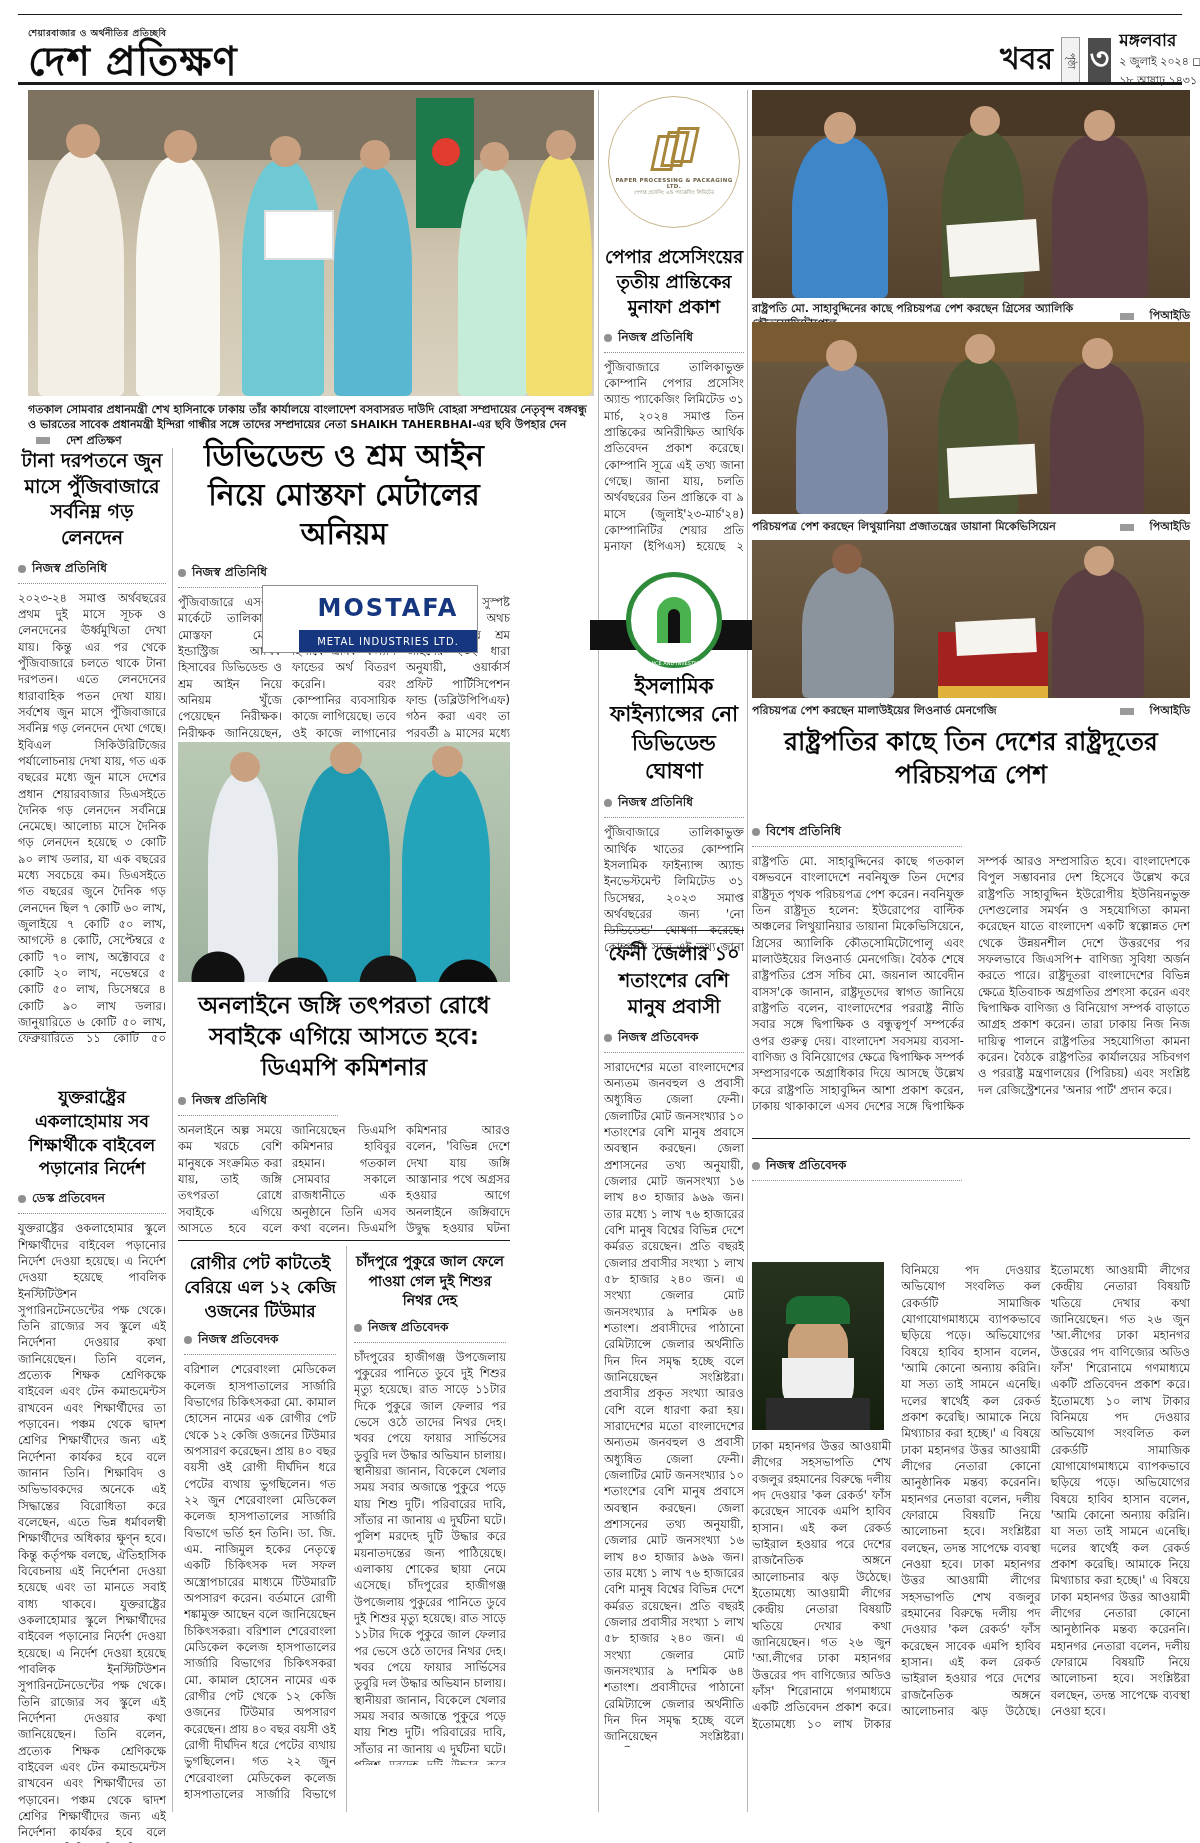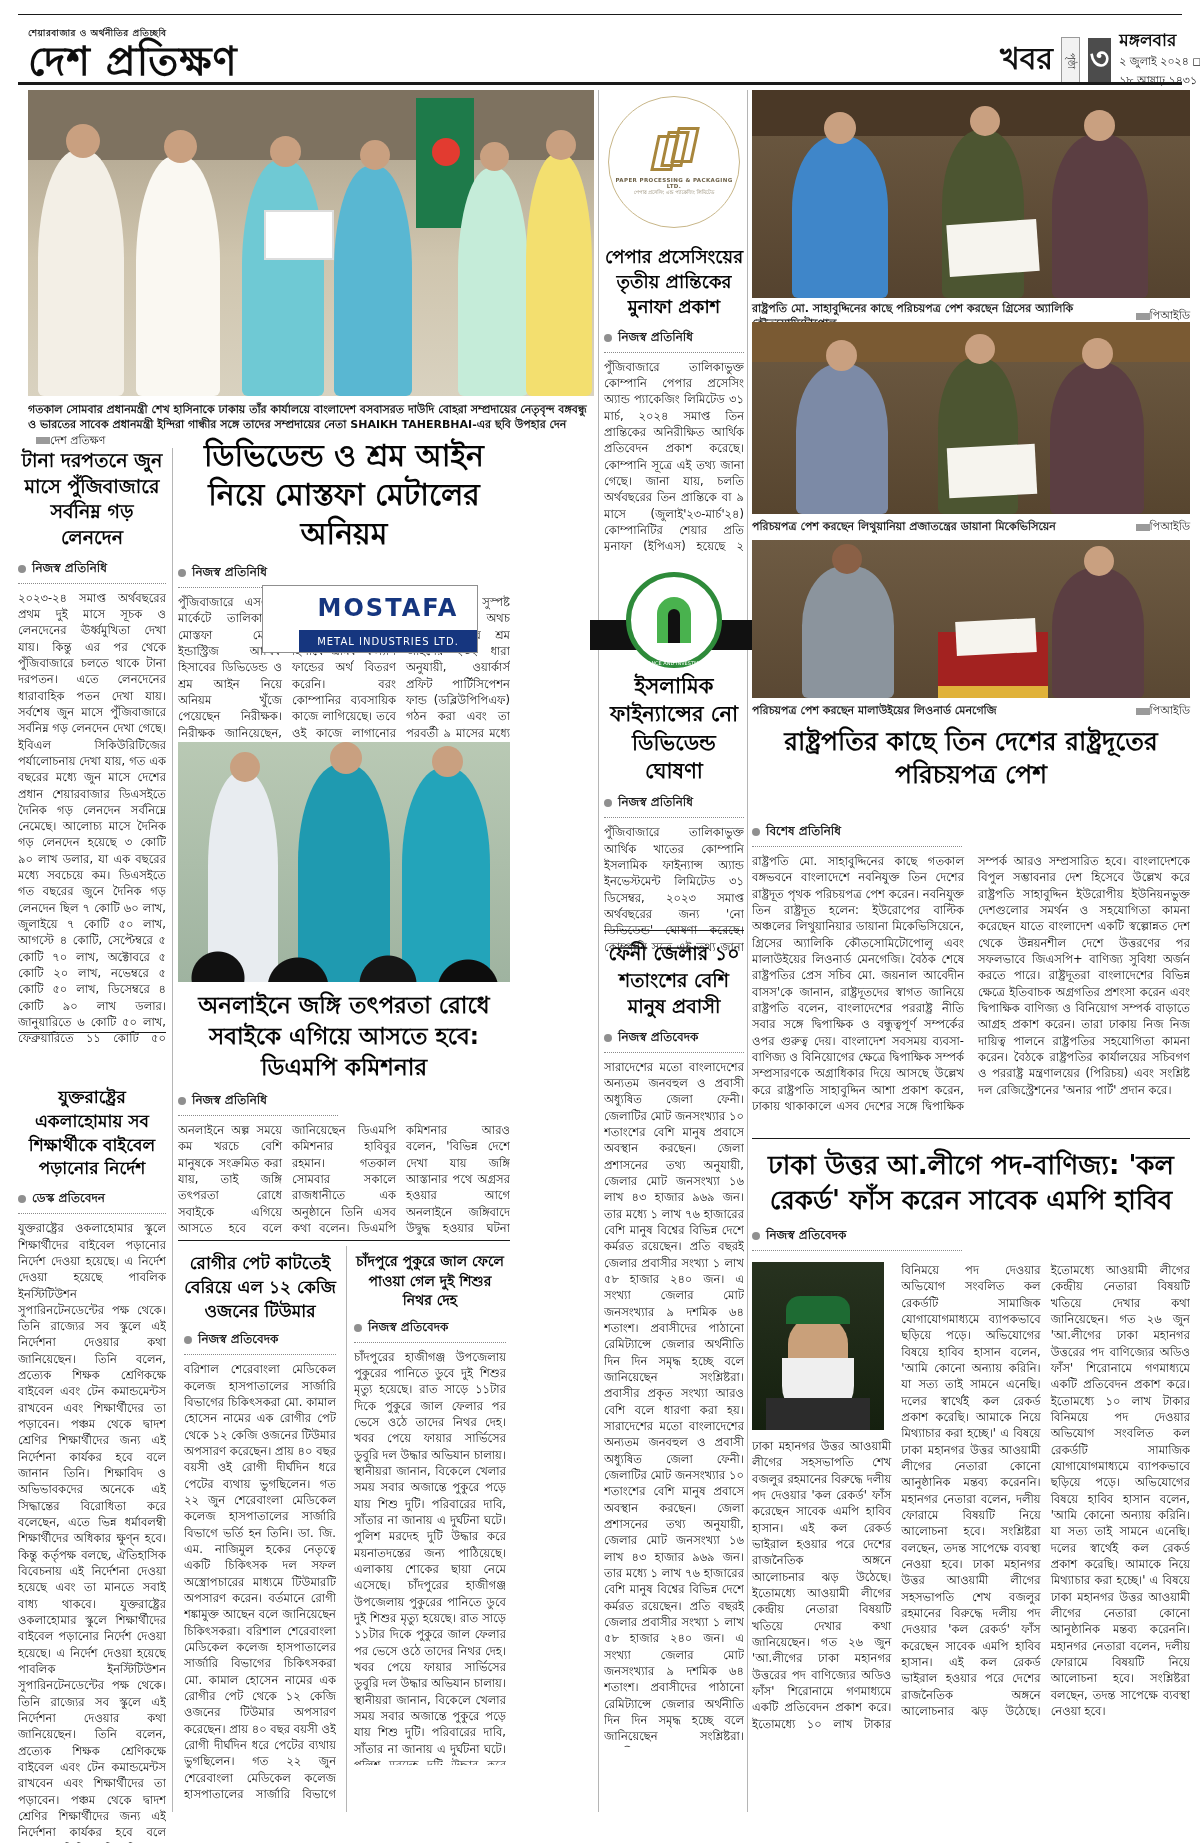--- a/index.html
+++ b/index.html
@@ -21,21 +21,21 @@
   
   .h-main{font-weight:bold;text-align:center;color:#060606;}
   .byline{display:flex;align-items:center;gap:6px;font-size:12px;font-weight:bold;color:#222;}
   .byline .dot{width:8px;height:8px;border-radius:50%;background:#8f8f8f;flex:0 0 auto;}
   .dotline{border-bottom:1px dotted #8a8a8a;margin:4px 0 6px 0;}
   .body-txt{font-size:11.5px;line-height:1.42;text-align:justify;color:#141414;overflow:hidden;}
   .cols2{column-count:2;column-gap:14px;}
   .cols3{column-count:3;column-gap:10px;}
   .caption{font-size:11px;font-weight:bold;color:#1c1c1c;line-height:1.35;display:flex;justify-content:space-between;gap:10px;}
   .caption .cap-text{text-align:left;}
-  .credit{white-space:nowrap;display:flex;align-items:center;gap:0;font-weight:normal;}
+  .credit{white-space:nowrap;display:flex;align-items:center;gap:16px;font-weight:bold;}
   .chip{display:inline-block;width:14px;height:7px;background:#9a9a9a;}
   
   .photo{position:absolute;overflow:hidden;background:#b9ac97;}
   .photo .px{position:absolute;}
   
   .mostafa-logo{position:absolute;border:1px solid #8f8f8f;background:#fff;display:flex;flex-direction:column;z-index:5;padding-left:36px;}
   .mostafa-top{flex:1;display:flex;align-items:center;justify-content:center;font-weight:bold;color:#16367f;font-size:24px;letter-spacing:2px;}
   .mostafa-bot{height:22px;background:#16367f;color:#fff;font-size:10px;display:flex;align-items:center;justify-content:center;letter-spacing:1px;}
   .ppp-logo{position:absolute;border-radius:50%;border:1px solid #c8b688;background:#fff;display:flex;flex-direction:column;align-items:center;justify-content:center;text-align:center;}
   .ppp-mark{width:40px;height:44px;position:relative;margin-bottom:6px;}
@@ -288,21 +288,20 @@
     <div class="byline">
         <span class="dot"></span>
         <span>বিশেষ প্রতিনিধি</span>
       </div>
     <div class="dotline" style="width:210px;"></div>
     <div class="body-txt cols2" style="height:280px;">রাষ্ট্রপতি মো. সাহাবুদ্দিনের কাছে গতকাল বঙ্গভবনে বাংলাদেশে নবনিযুক্ত তিন দেশের রাষ্ট্রদূত পৃথক পরিচয়পত্র পেশ করেন। নবনিযুক্ত তিন রাষ্ট্রদূত হলেন: ইউরোপের বাল্টিক অঞ্চলের লিথুয়ানিয়ার ডায়ানা মিকেভিসিয়েনে, গ্রিসের অ্যালিকি কৌতসোমিটোপোলু এবং মালাউইয়ের লিওনার্ড মেনগেজি। বৈঠক শেষে রাষ্ট্রপতির প্রেস সচিব মো. জয়নাল আবেদীন বাসস'কে জানান, রাষ্ট্রদূতদের স্বাগত জানিয়ে রাষ্ট্রপতি বলেন, বাংলাদেশের পররাষ্ট্র নীতি সবার সঙ্গে দ্বিপাক্ষিক ও বন্ধুত্বপূর্ণ সম্পর্কের ওপর গুরুত্ব দেয়। বাংলাদেশ সবসময় ব্যবসা-বাণিজ্য ও বিনিয়োগের ক্ষেত্রে দ্বিপাক্ষিক সম্পর্ক সম্প্রসারণকে অগ্রাধিকার দিয়ে আসছে উল্লেখ করে রাষ্ট্রপতি সাহাবুদ্দিন আশা প্রকাশ করেন, ঢাকায় থাকাকালে এসব দেশের সঙ্গে দ্বিপাক্ষিক সম্পর্ক আরও সম্প্রসারিত হবে। বাংলাদেশকে বিপুল সম্ভাবনার দেশ হিসেবে উল্লেখ করে রাষ্ট্রপতি সাহাবুদ্দিন ইউরোপীয় ইউনিয়নভুক্ত দেশগুলোর সমর্থন ও সহযোগিতা কামনা করেছেন যাতে বাংলাদেশ একটি স্বল্পোন্নত দেশ থেকে উন্নয়নশীল দেশে উত্তরণের পর সফলভাবে জিএসপি+ বাণিজ্য সুবিধা অর্জন করতে পারে। রাষ্ট্রদূতরা বাংলাদেশের বিভিন্ন ক্ষেত্রে ইতিবাচক অগ্রগতির প্রশংসা করেন এবং দ্বিপাক্ষিক বাণিজ্য ও বিনিয়োগ সম্পর্ক বাড়াতে আগ্রহ প্রকাশ করেন। তারা ঢাকায় নিজ নিজ দায়িত্ব পালনে রাষ্ট্রপতির সহযোগিতা কামনা করেন। বৈঠকে রাষ্ট্রপতির কার্যালয়ের সচিবগণ ও পররাষ্ট্র মন্ত্রণালয়ের (পিরিচয়) এবং সংশ্লিষ্ট দল রেজিস্ট্রেশনের 'অনার পার্ট' প্রদান করে।</div>
   </div>
   <div class="hline" style="left:752px;width:438px;top:1138px;"></div>
 
   <div class="abs" style="left:752px;top:1148px;width:438px;">
-    <div class="h-main" style="font-size:26px;line-height:1.35;">ঢাকা উত্তর আ.লীগে পদ-বাণিজ্য: 'কল রেকর্ড' ফাঁস করেন সাবেক এমপি হাবিব</div>
     <div class="byline" style="margin-top:8px;">
         <span class="dot"></span>
         <span>নিজস্ব প্রতিবেদক</span>
       </div>
     <div class="dotline" style="width:210px;"></div>
   </div>
   <div class="photo" style="left:752px;top:1262px;width:132px;height:168px;background:linear-gradient(#27321f,#15200f);">
     <div class="px" style="left:36px;top:54px;width:60px;height:80px;background:#c9a07a;border-radius:28px;"></div>
     <div class="px" style="left:30px;top:96px;width:72px;height:62px;background:#efefef;border-radius:0 0 34px 34px;"></div>
     <div class="px" style="left:34px;top:34px;width:64px;height:28px;background:#1e6b33;border-radius:14px 14px 0 0;"></div>

